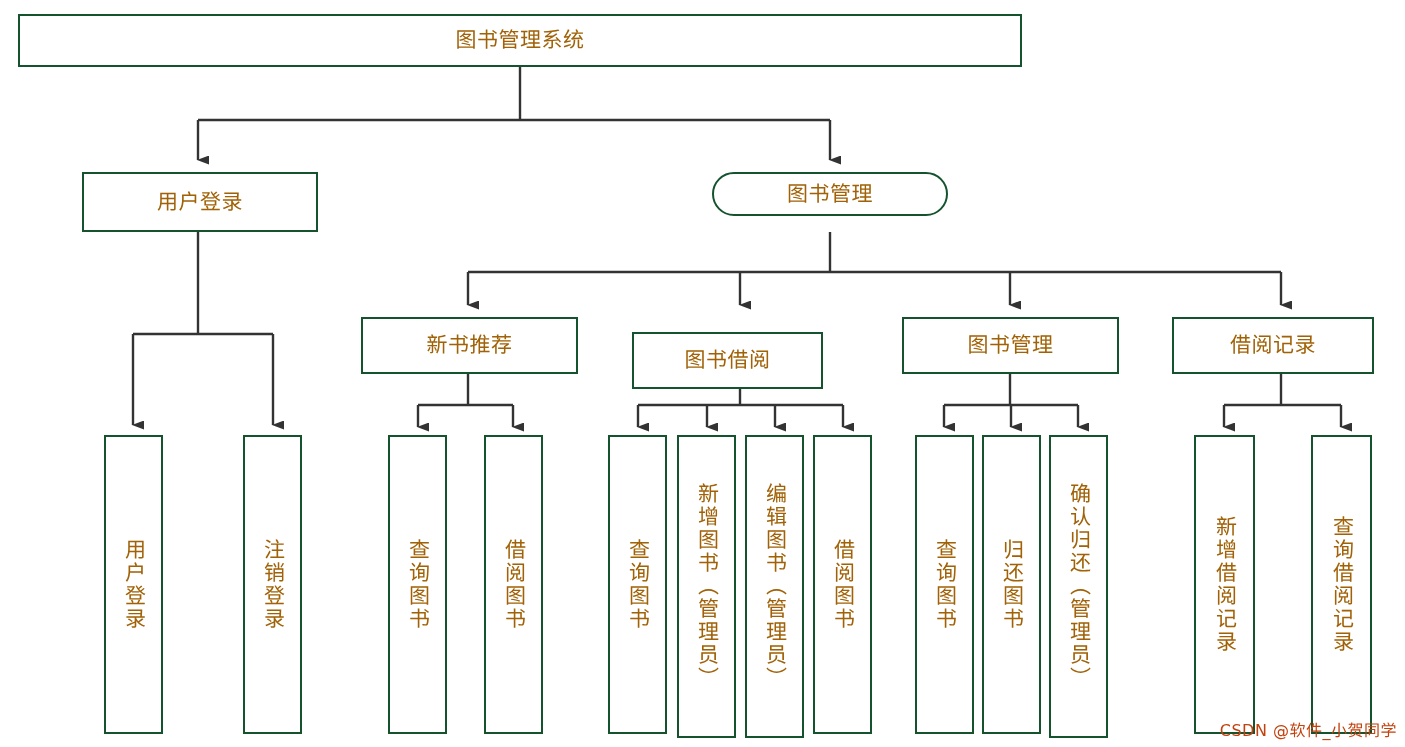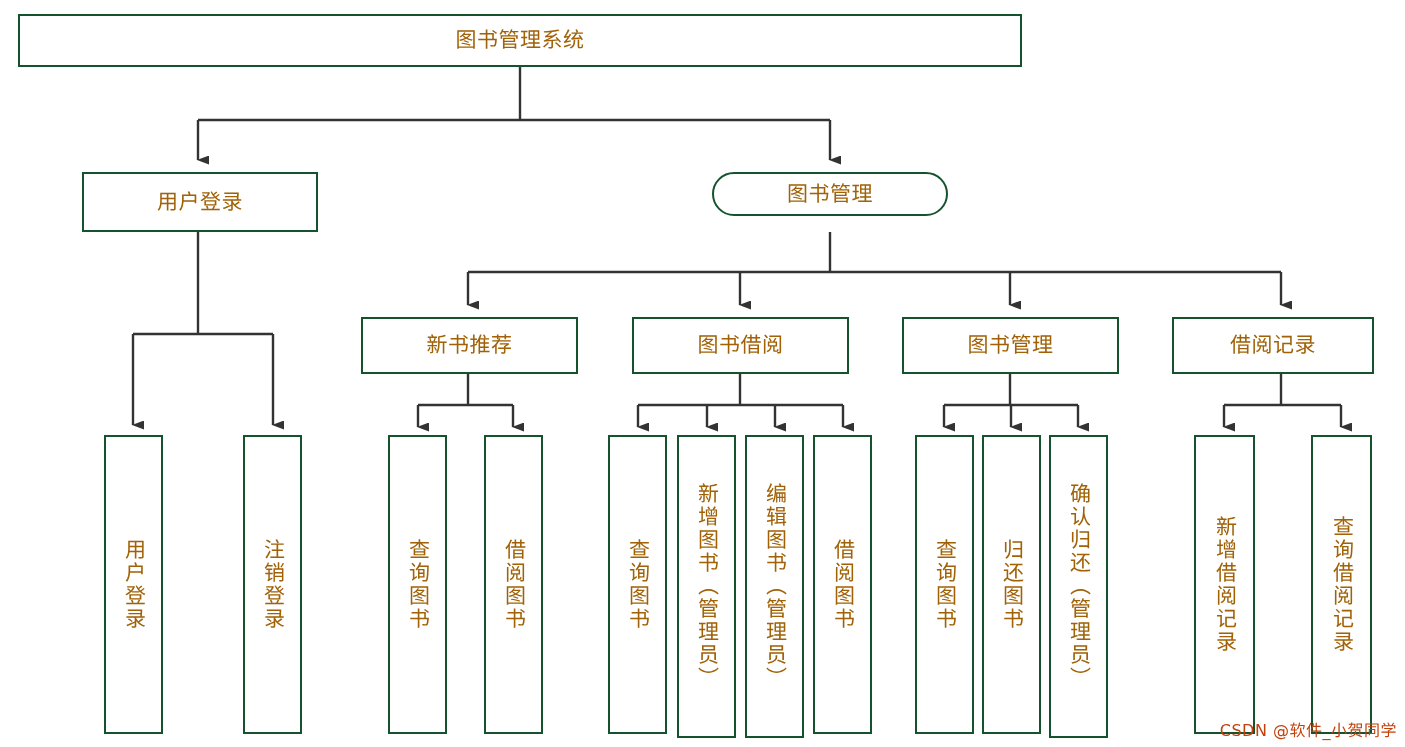--- a/index.html
+++ b/index.html
@@ -136,21 +136,21 @@
   </div>
 
   <div class="node node-h" style="left:712px; top:172px; width:236px; height:44px;border-radius:25px;">
     <span>图书管理</span>
   </div>
 
   <div class="node node-h" style="left:361px; top:317px; width:217px; height:57px;justify-content:center;">
     <span>新书推荐</span>
   </div>
 
-  <div class="node node-h" style="left:632px; top:317px; width:217px; height:57px;align-items:center;">
+  <div class="node node-h" style="left:632px; top:332px; width:191px; height:57px;align-items:center;">
     <span>图书借阅</span>
   </div>
 
   <div class="node node-h" style="left:902px; top:317px; width:217px; height:57px;">
     <span>图书管理</span>
   </div>
 
   <div class="node node-h" style="left:1172px; top:317px; width:202px; height:57px;">
     <span>借阅记录</span>
   </div>

